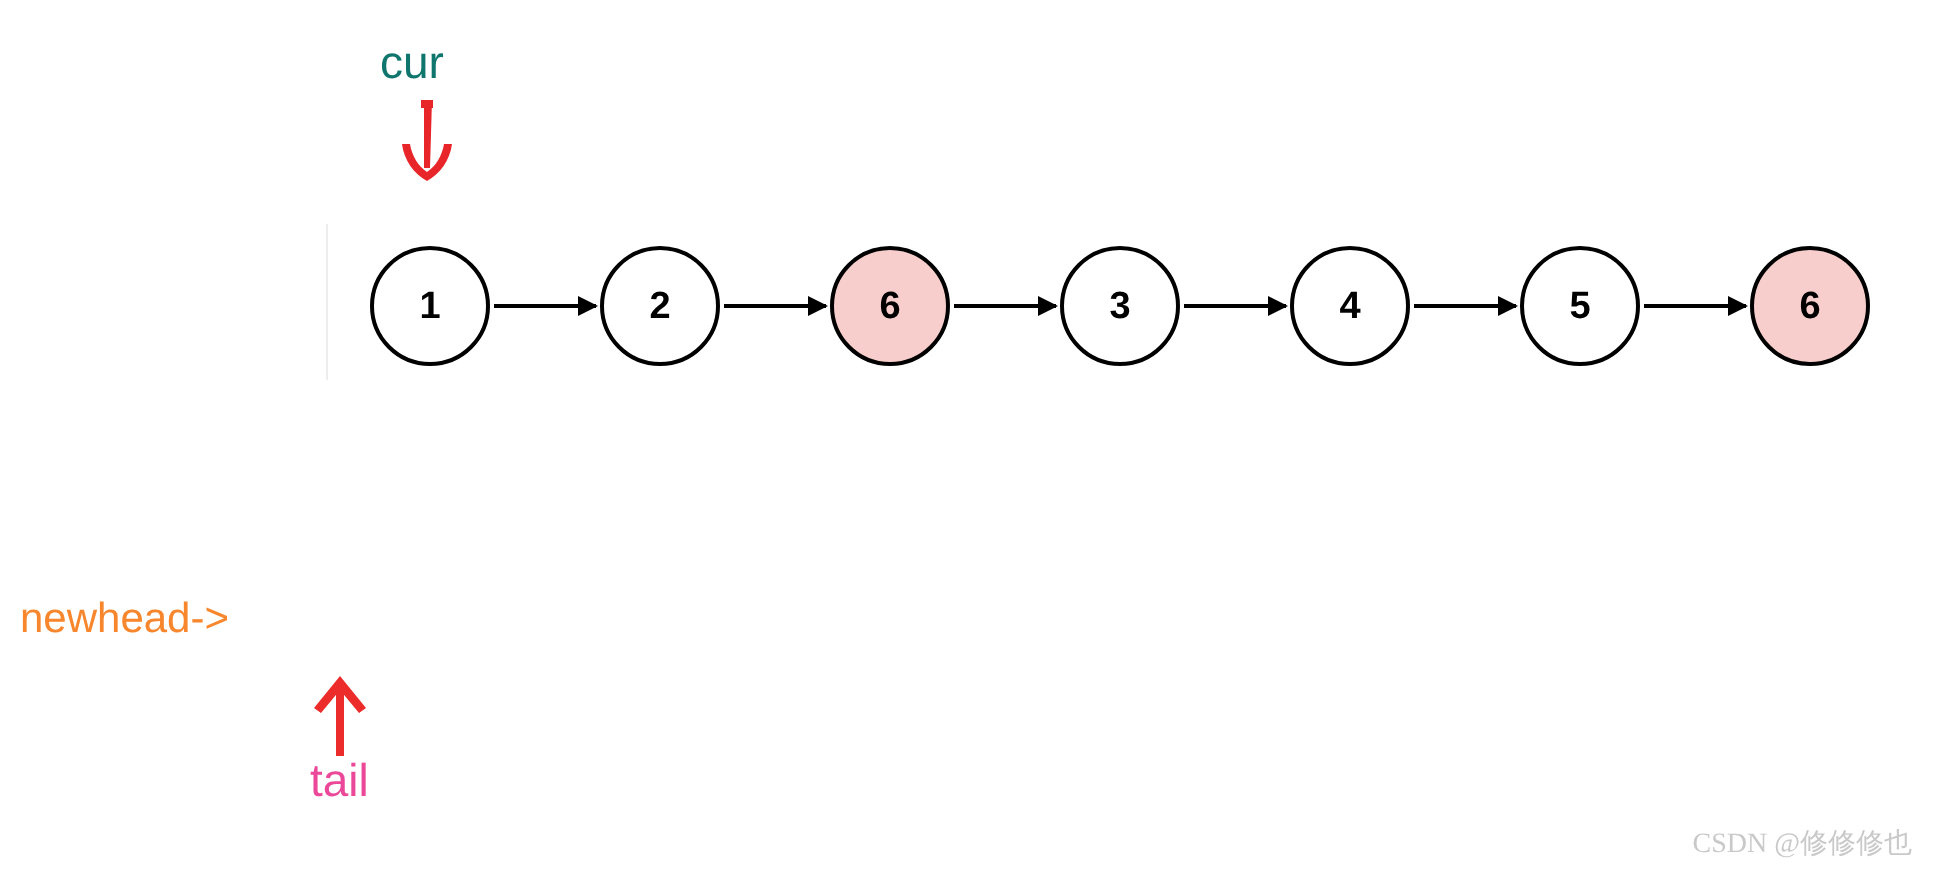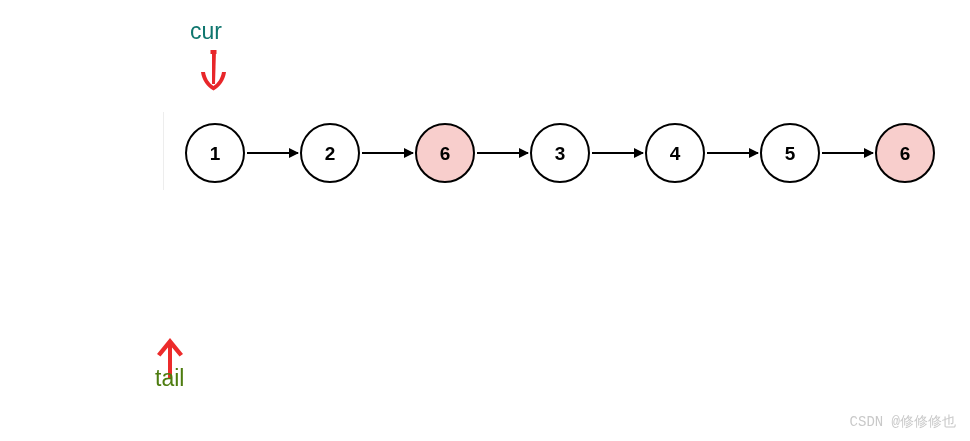--- a/index.html
+++ b/index.html
@@ -90,41 +90,41 @@
     line-height: 1;
   }
   #cur-label {
     left: 190px;
     top: 20px;
     font-size: 23px;
     color: #0f766e;
   }
   #tail-label {
     left: 155px;
-    top: 367px;
+    top: 379px;
     font-size: 23px;
-    color: #4d7c0f;
+    color: #ec4899;
   }
   #newhead-label {
     left: 10px;
     top: 299px;
     font-size: 21px;
     color: #f7862c;
   }
 
   .ann-arrow {
     position: absolute;
   }
 
   
   #watermark {
     position: absolute;
     right: 14px;
     bottom: 10px;
-    font-family: Liberation Mono, monospace;
+    font-family: Liberation Serif, serif;
     font-size: 14px;
     color: #c9c9c9;
     white-space: nowrap;
   }
 </style>
 </head>
 <body>
 
 <div id="canvas">
 
@@ -160,20 +160,21 @@
 
   <div class="ann-text" id="cur-label">cur</div>
 
   <svg class="ann-arrow" id="cur-arrow" style="left:192px; top:46px;" width="44" height="48" viewBox="0 0 44 48">
     <path d="M 20 4 L 24 4 L 23 38 L 20 38 Z" fill="#e8262a"></path>
     <path d="M 18.5 4 L 24.5 4 L 24.5 8 L 18.5 8 Z" fill="#e8262a"></path>
     <path d="M 9 26 C 10 34, 15 41, 21.5 44.5 C 28 41, 33 34, 34 26
              L 30 26 C 29 32, 26 37, 21.5 40 C 17 37, 14 32, 13 26 Z" fill="#e8262a"></path>
   </svg>
 
+  <div class="ann-text" id="newhead-label">newhead-&gt;</div>
 
   <svg class="ann-arrow" id="tail-arrow" style="left:152px; top:336px;" width="38" height="44" viewBox="0 0 38 44">
     <path d="M 16 8 L 20 8 L 20 42 L 16 42 Z" fill="#ec2b2b"></path>
     <path d="M 18 2 L 31 18 L 27.5 20.5 L 18 9 L 8.5 20.5 L 5 18 Z" fill="#ec2b2b"></path>
   </svg>
 
   <div class="ann-text" id="tail-label">tail</div>
 
   <div id="watermark">CSDN @修修修也</div>
 

